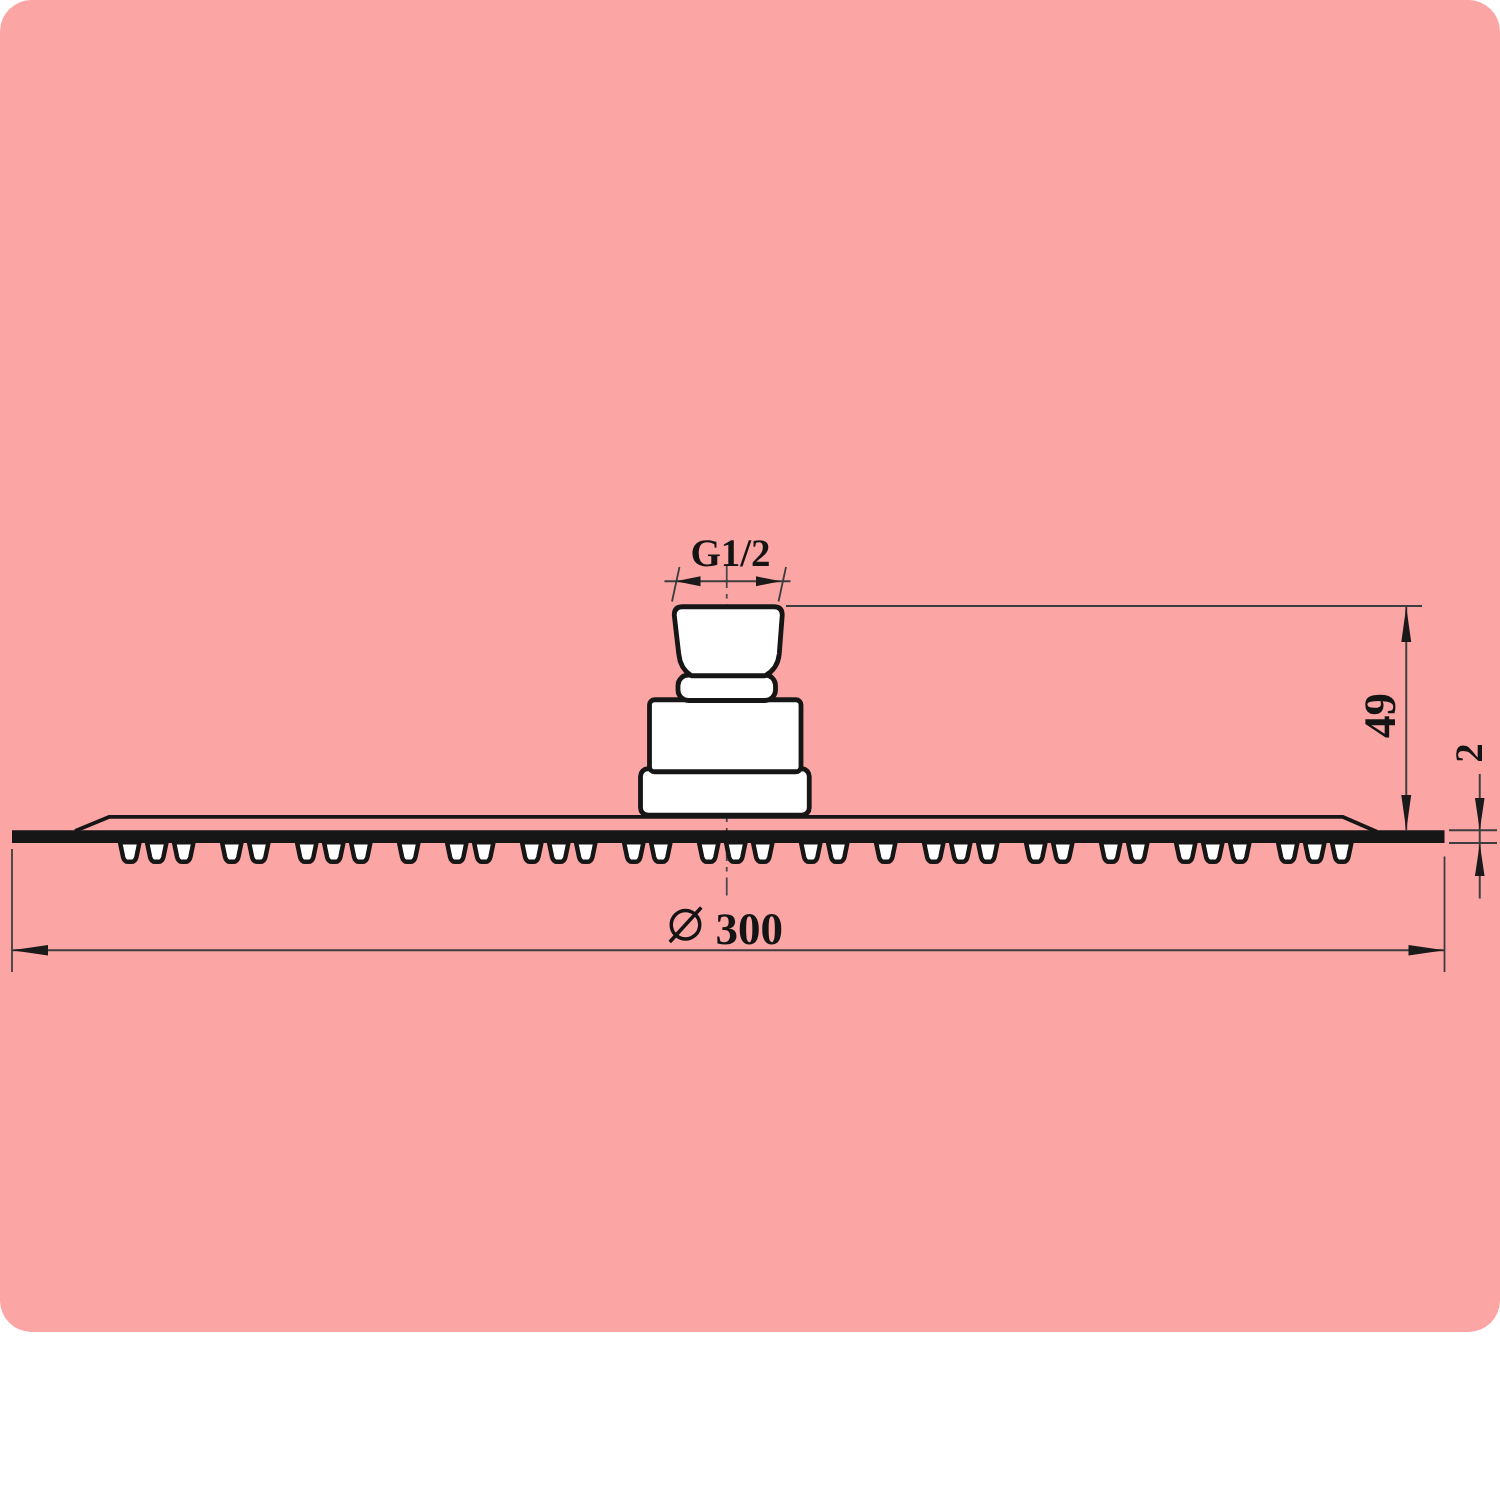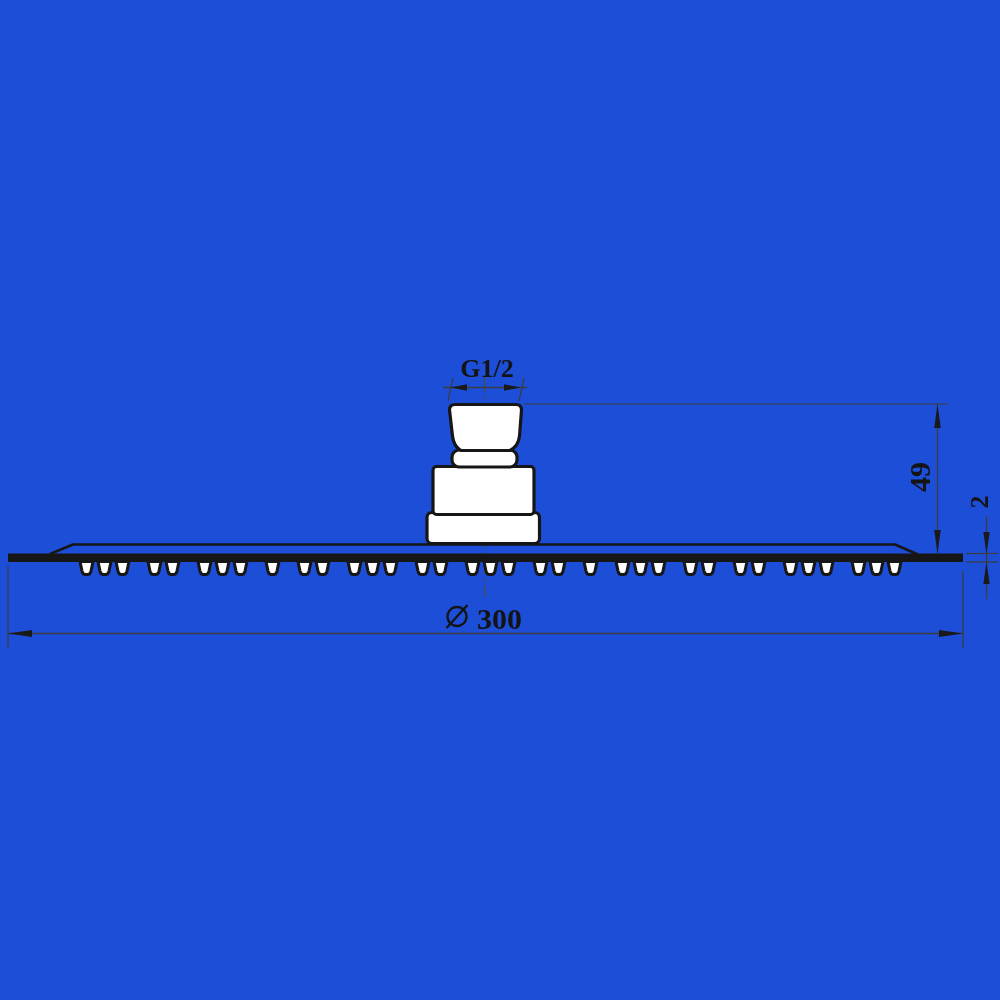--- a/index.html
+++ b/index.html
@@ -6,23 +6,24 @@
     margin: 0;
     padding: 0;
     background: #ffffff;
     width: 1000px;
     height: 1000px;
     font-family: "Liberation Serif", "DejaVu Serif", serif;
   }
   .stage {
     position: relative;
     width: 1000px;
-    height: 1000px;
-    background: #1d4ed8;
+    height: 888px;
+    background: #fca5a5;
     overflow: hidden;
+    border-radius: 21px;
   }
   svg { display: block; }
   .obj      { fill: #ffffff; stroke: #161616; stroke-width: 3.2; stroke-linejoin: round; }
   .objline  { fill: none;    stroke: #161616; stroke-width: 2.5; stroke-linejoin: round; }
   .solid    { fill: #161616; stroke: none; }
   .tooth    { fill: #ffffff; stroke: #161616; stroke-width: 3;   stroke-linejoin: round; }
   .dimline  { fill: none; stroke: #3d3d3d; stroke-width: 1.3; }
   .extline  { fill: none; stroke: #3d3d3d; stroke-width: 1.2; }
   .arrow    { fill: #1a1a1a; stroke: none; }
   .cline    { fill: none; stroke: #4a4a4a; stroke-width: 1.2; stroke-dasharray: 15 4 3 4; }

